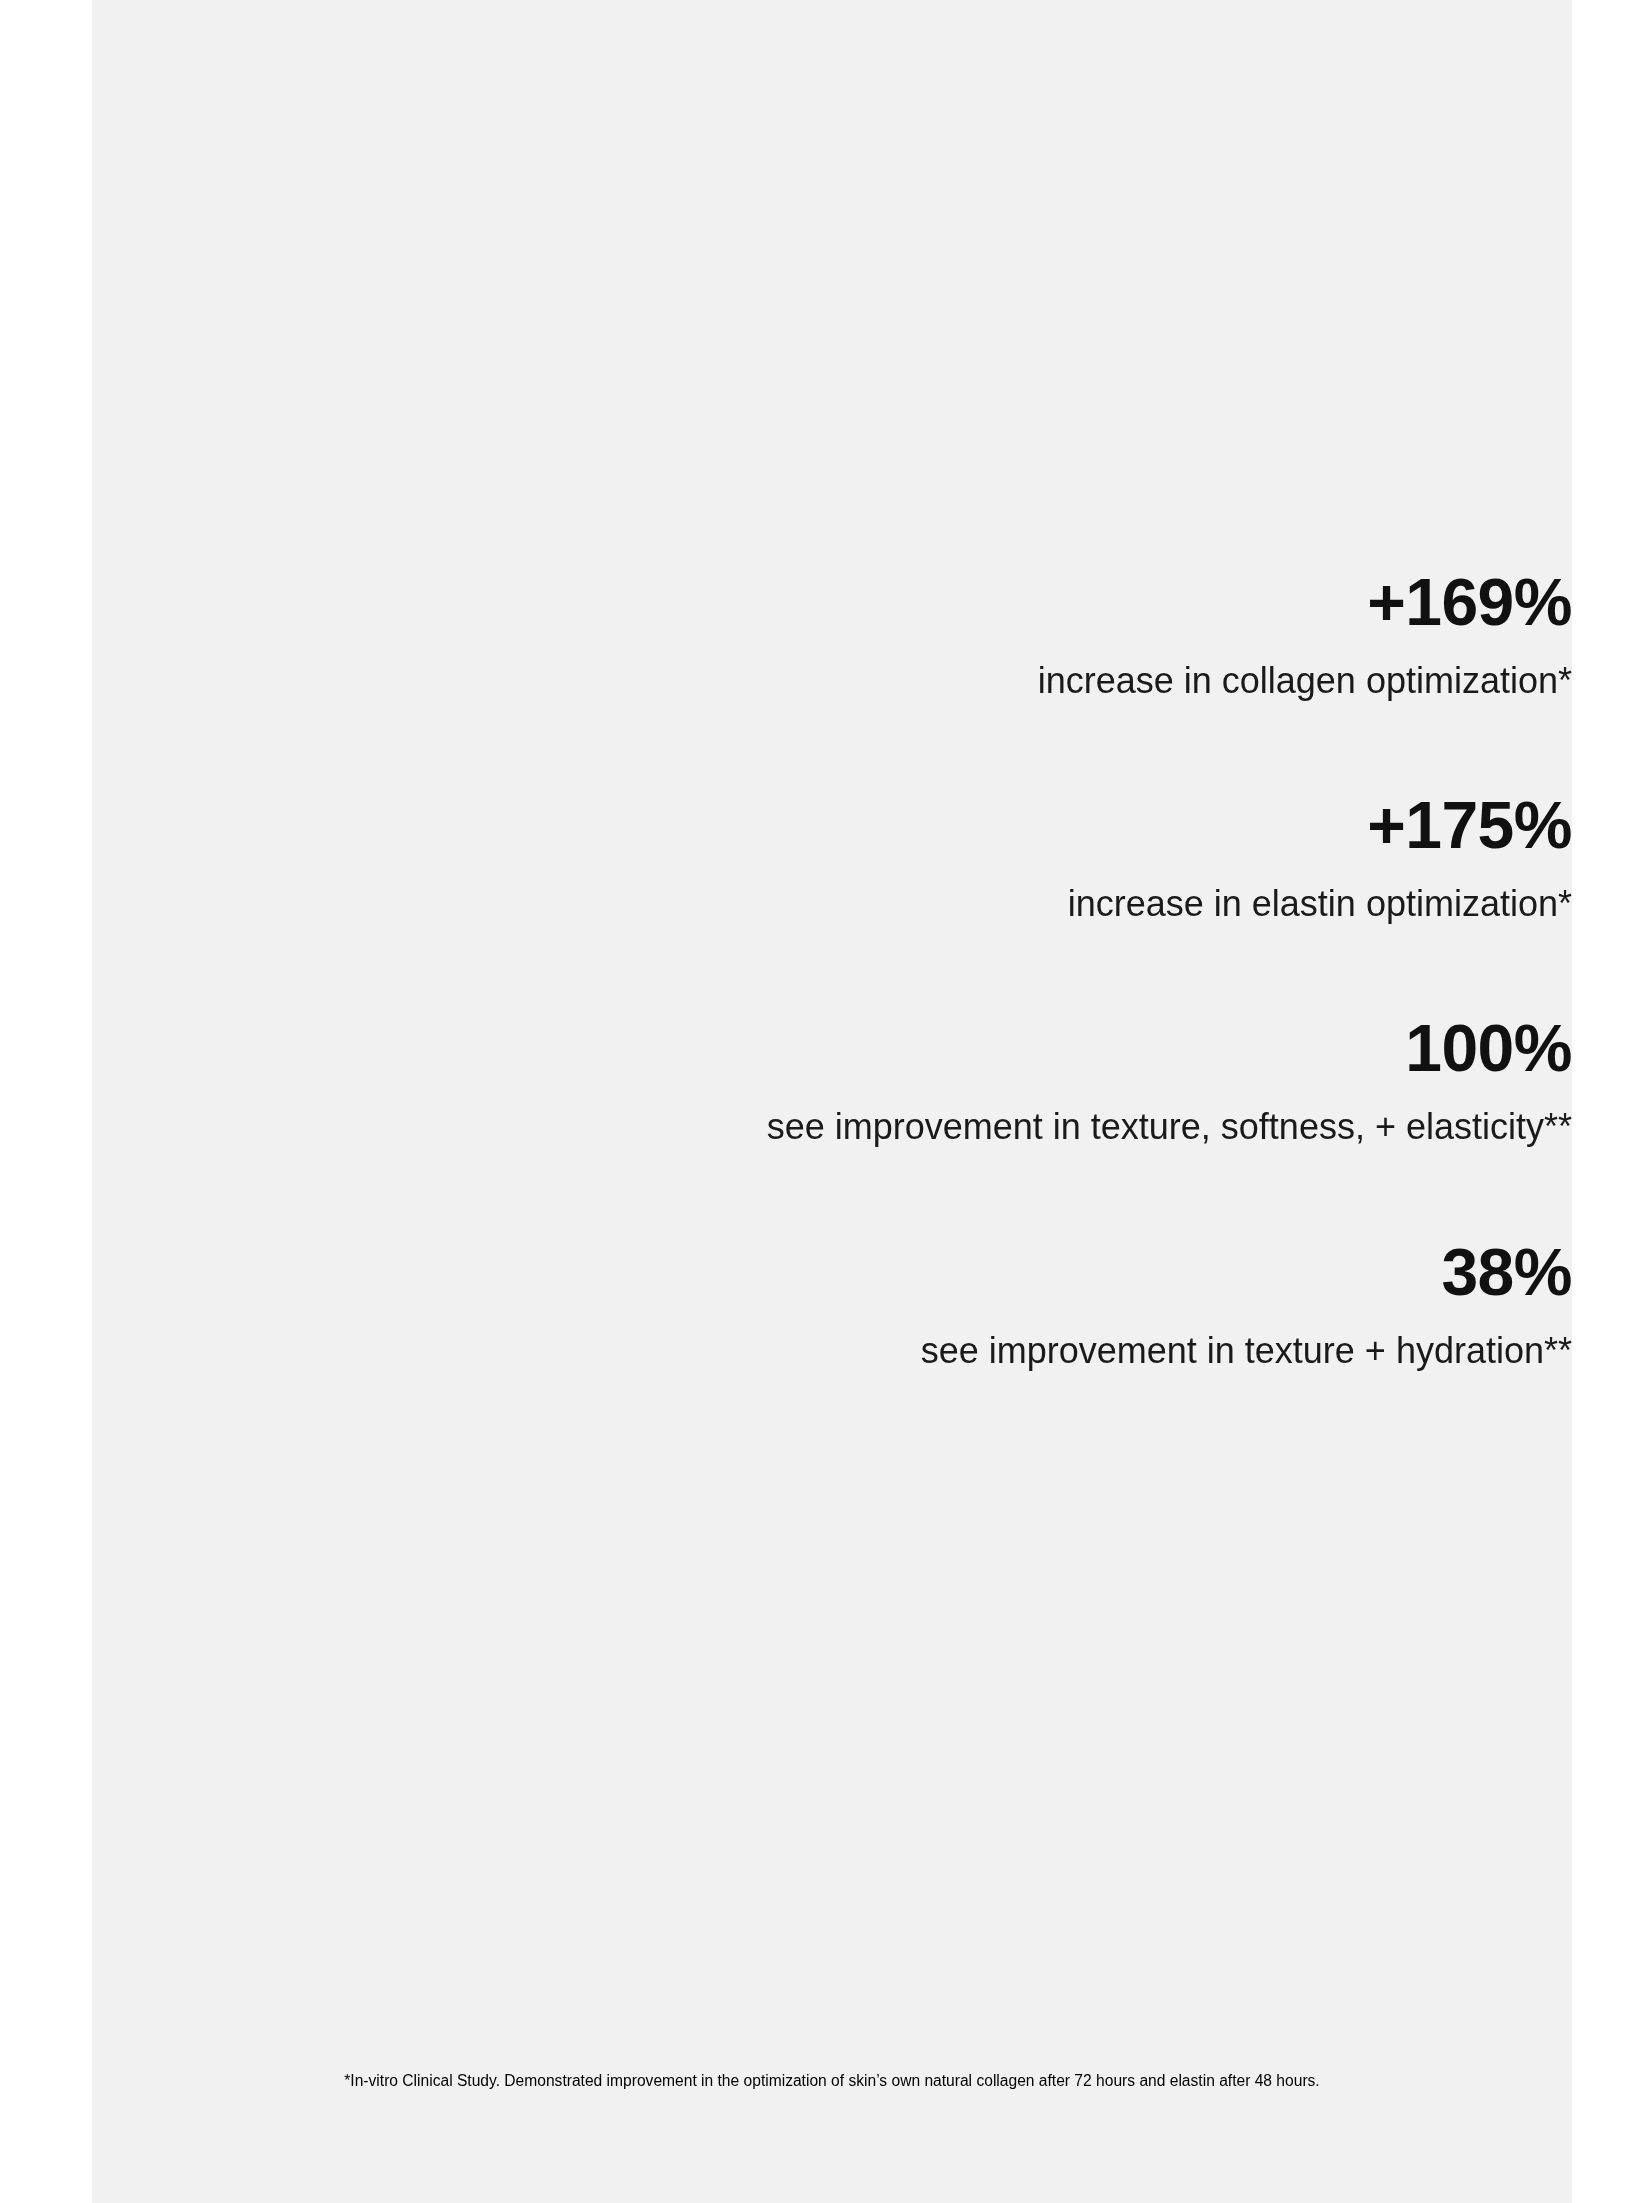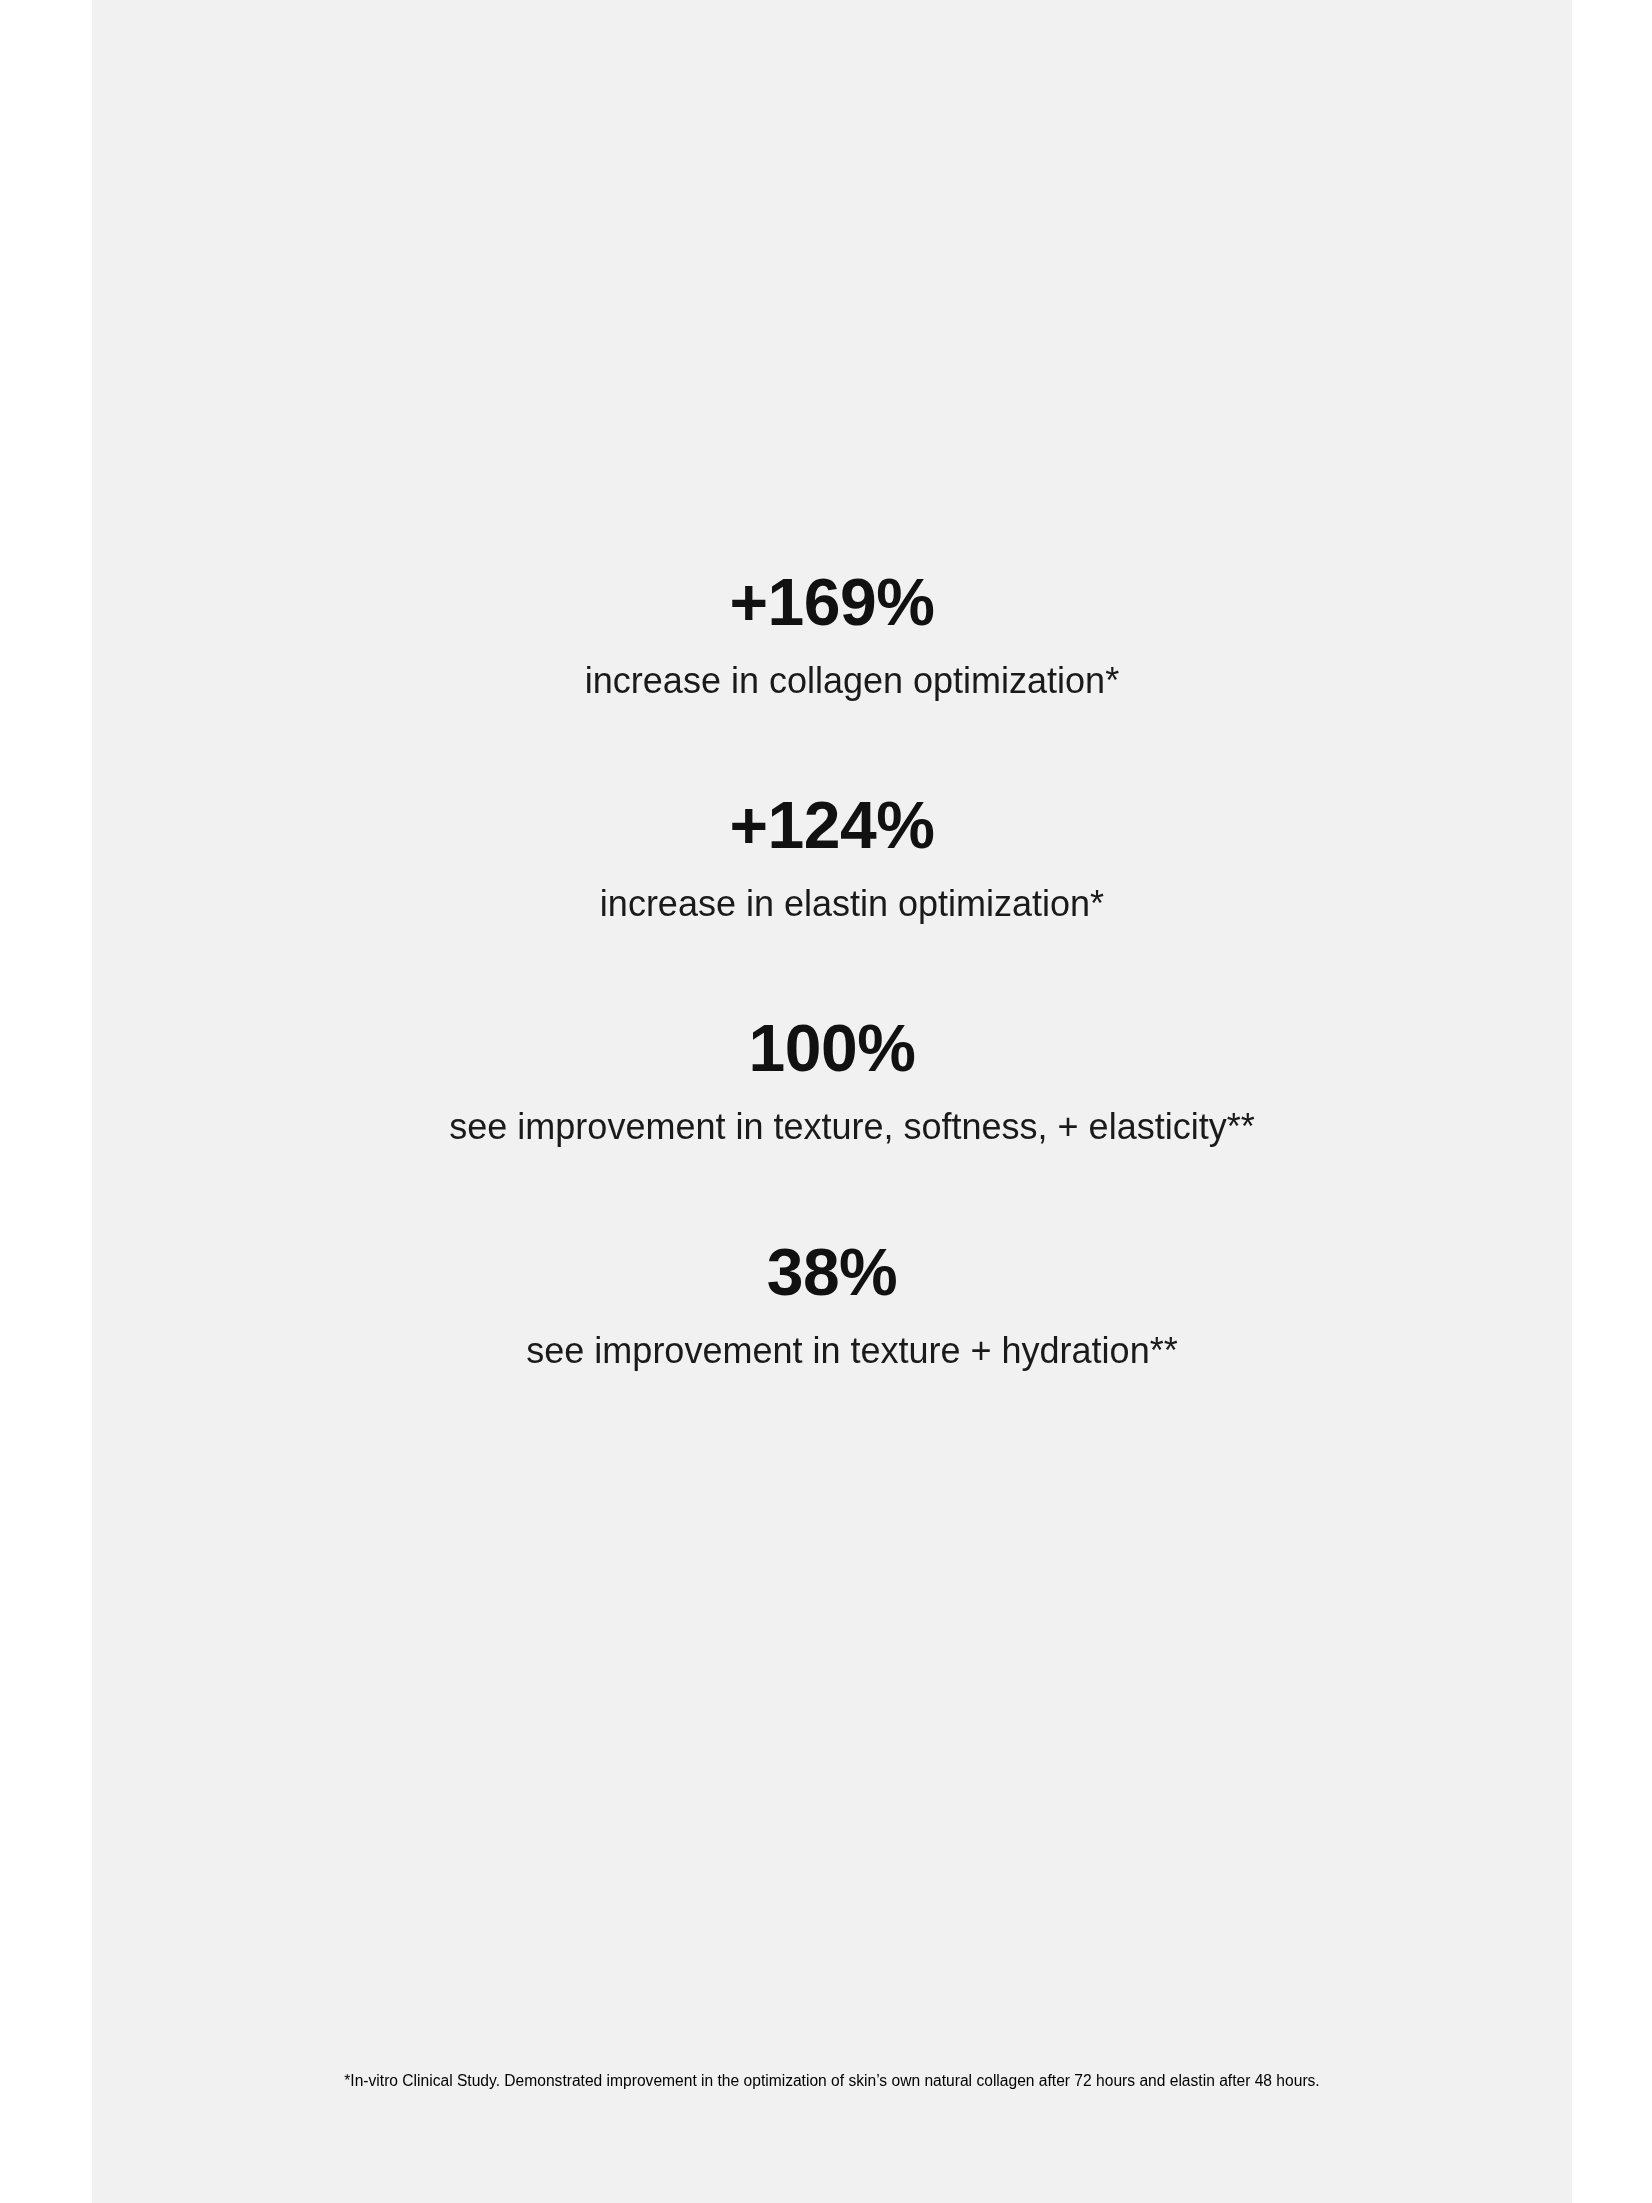--- a/index.html
+++ b/index.html
@@ -27,21 +27,21 @@
   }
   .stats {
     margin-top: 569px;
     width: 100%;
     display: flex;
     flex-direction: column;
     align-items: center;
   }
   .stat {
     width: 100%;
-    text-align: center;
+    text-align: right;
     margin-bottom: 90px;
   }
   .stat:last-child {
     margin-bottom: 0;
   }
   .stat-value {
     font-size: 66px;
     font-weight: 700;
     color: #111111;
     letter-spacing: -0.5px;
@@ -79,21 +79,21 @@
 <div class="page">
 
   <div class="stats">
 
     <div class="stat">
       <div class="stat-value">+169%</div>
       <div class="stat-label">increase in collagen optimization*</div>
     </div>
 
     <div class="stat">
-      <div class="stat-value">+124%</div>
+      <div class="stat-value">+175%</div>
       <div class="stat-label">increase in elastin optimization*</div>
     </div>
 
     <div class="stat">
       <div class="stat-value">100%</div>
       <div class="stat-label">see improvement in texture, softness, + elasticity**</div>
     </div>
 
     <div class="stat">
       <div class="stat-value">38%</div>

